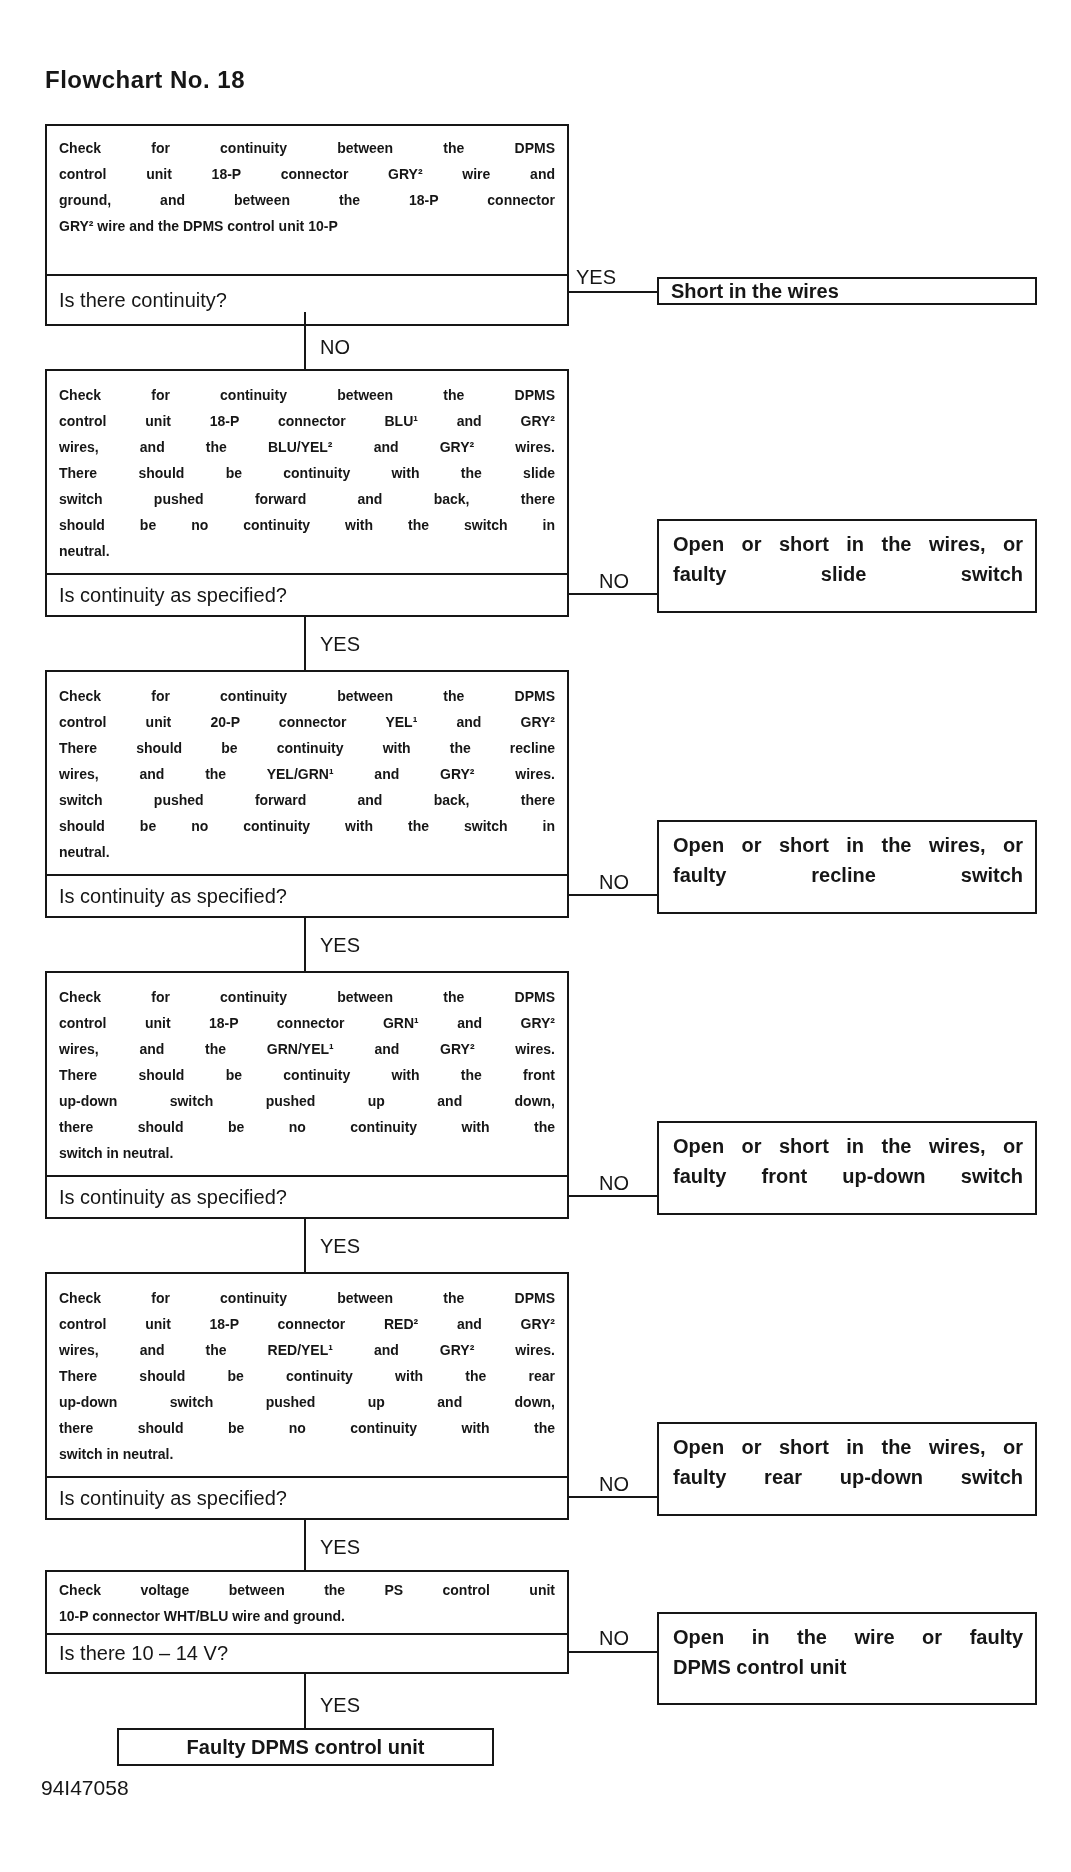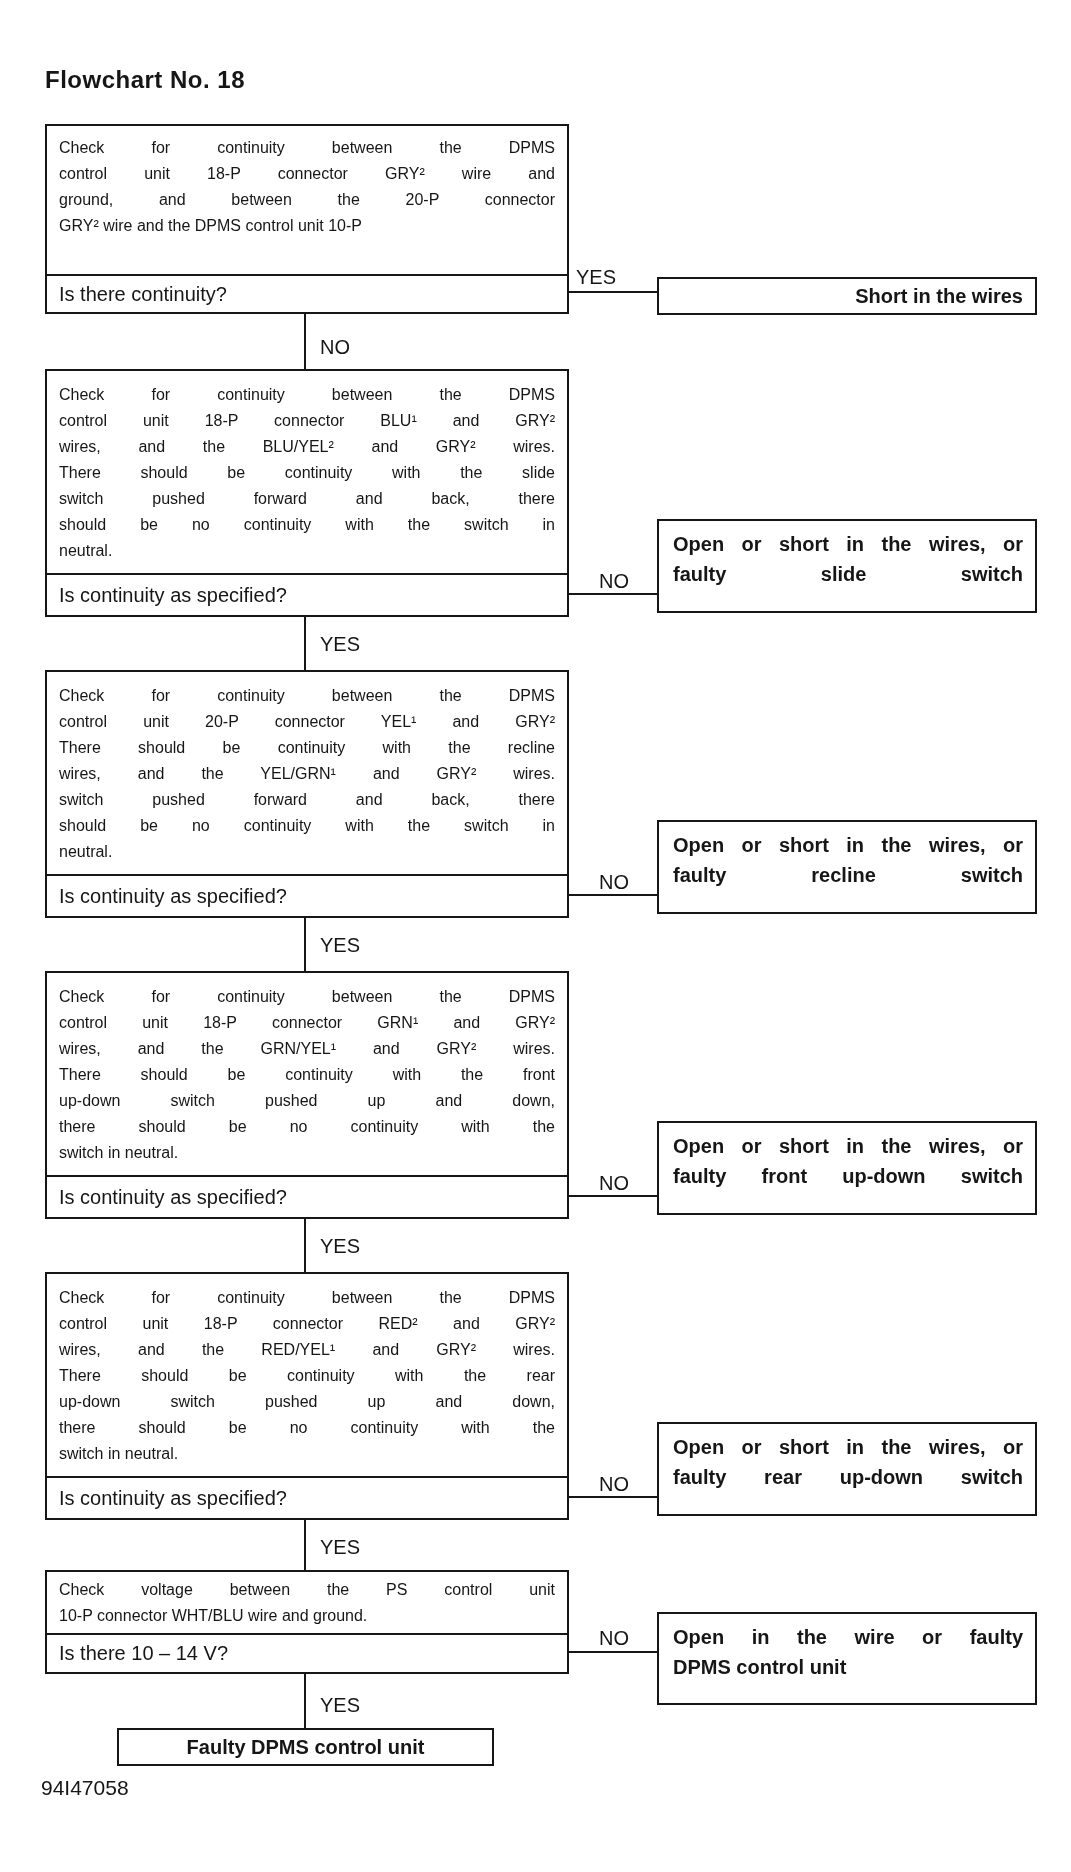--- a/index.html
+++ b/index.html
@@ -25,21 +25,22 @@
   .cbox {
     position: absolute;
     left: 45px;
     width: 524px;
     border: 2px solid var(--ink);
     background: var(--paper);
   }
   .cmain {
     padding: 9px 12px 0 12px;
     border-bottom: 2px solid var(--ink);
-    font-size: 16px;
+    font-size: 14px;
+    font-weight: bold;
   }
   .cmain .tline {
     line-height: 26px;
     text-align: justify;
     text-align-last: justify;
     white-space: normal;
   }
   .cmain .tline:last-child { text-align-last: left; }
   .qbar {
     display: flex;
@@ -99,28 +100,28 @@
 <body>
 
 <div class="page">
 
   <div class="title" style="left:45px; top:66px;">Flowchart No. 18</div>
 
   <div class="cbox" style="top:124px;">
     <div class="cmain" style="height:150px;">
         <div class="tline">Check for continuity between the DPMS</div>
         <div class="tline">control unit 18-P connector GRY² wire and</div>
-        <div class="tline">ground, and between the 20-P connector</div>
+        <div class="tline">ground, and between the 18-P connector</div>
         <div class="tline">GRY² wire and the DPMS control unit 10-P</div>
       </div>
-    <div class="qbar" style="height:36px;">Is there continuity?</div>
+    <div class="qbar" style="height:48px;">Is there continuity?</div>
   </div>
   <div class="hline" style="left:569px; top:291px; width:88px;"></div>
   <span class="blabel" style="left:574px; top:259px;">YES</span>
-  <div class="rbox single" style="top:277px; height:38px;justify-content:flex-end;">
+  <div class="rbox single" style="top:277px; height:28px;">
       <div class="tline">Short in the wires</div>
     </div>
   <div class="vline" style="left:304px; top:312px; height:57px;"></div>
   <span class="blabel" style="left:318px; top:329px;">NO</span>
 
   <div class="cbox" style="top:369px;">
     <div class="cmain" style="height:204px; padding-top:11px;">
         <div class="tline">Check for continuity between the DPMS</div>
         <div class="tline">control unit 18-P connector BLU¹ and GRY²</div>
         <div class="tline">wires, and the BLU/YEL² and GRY² wires.</div>

